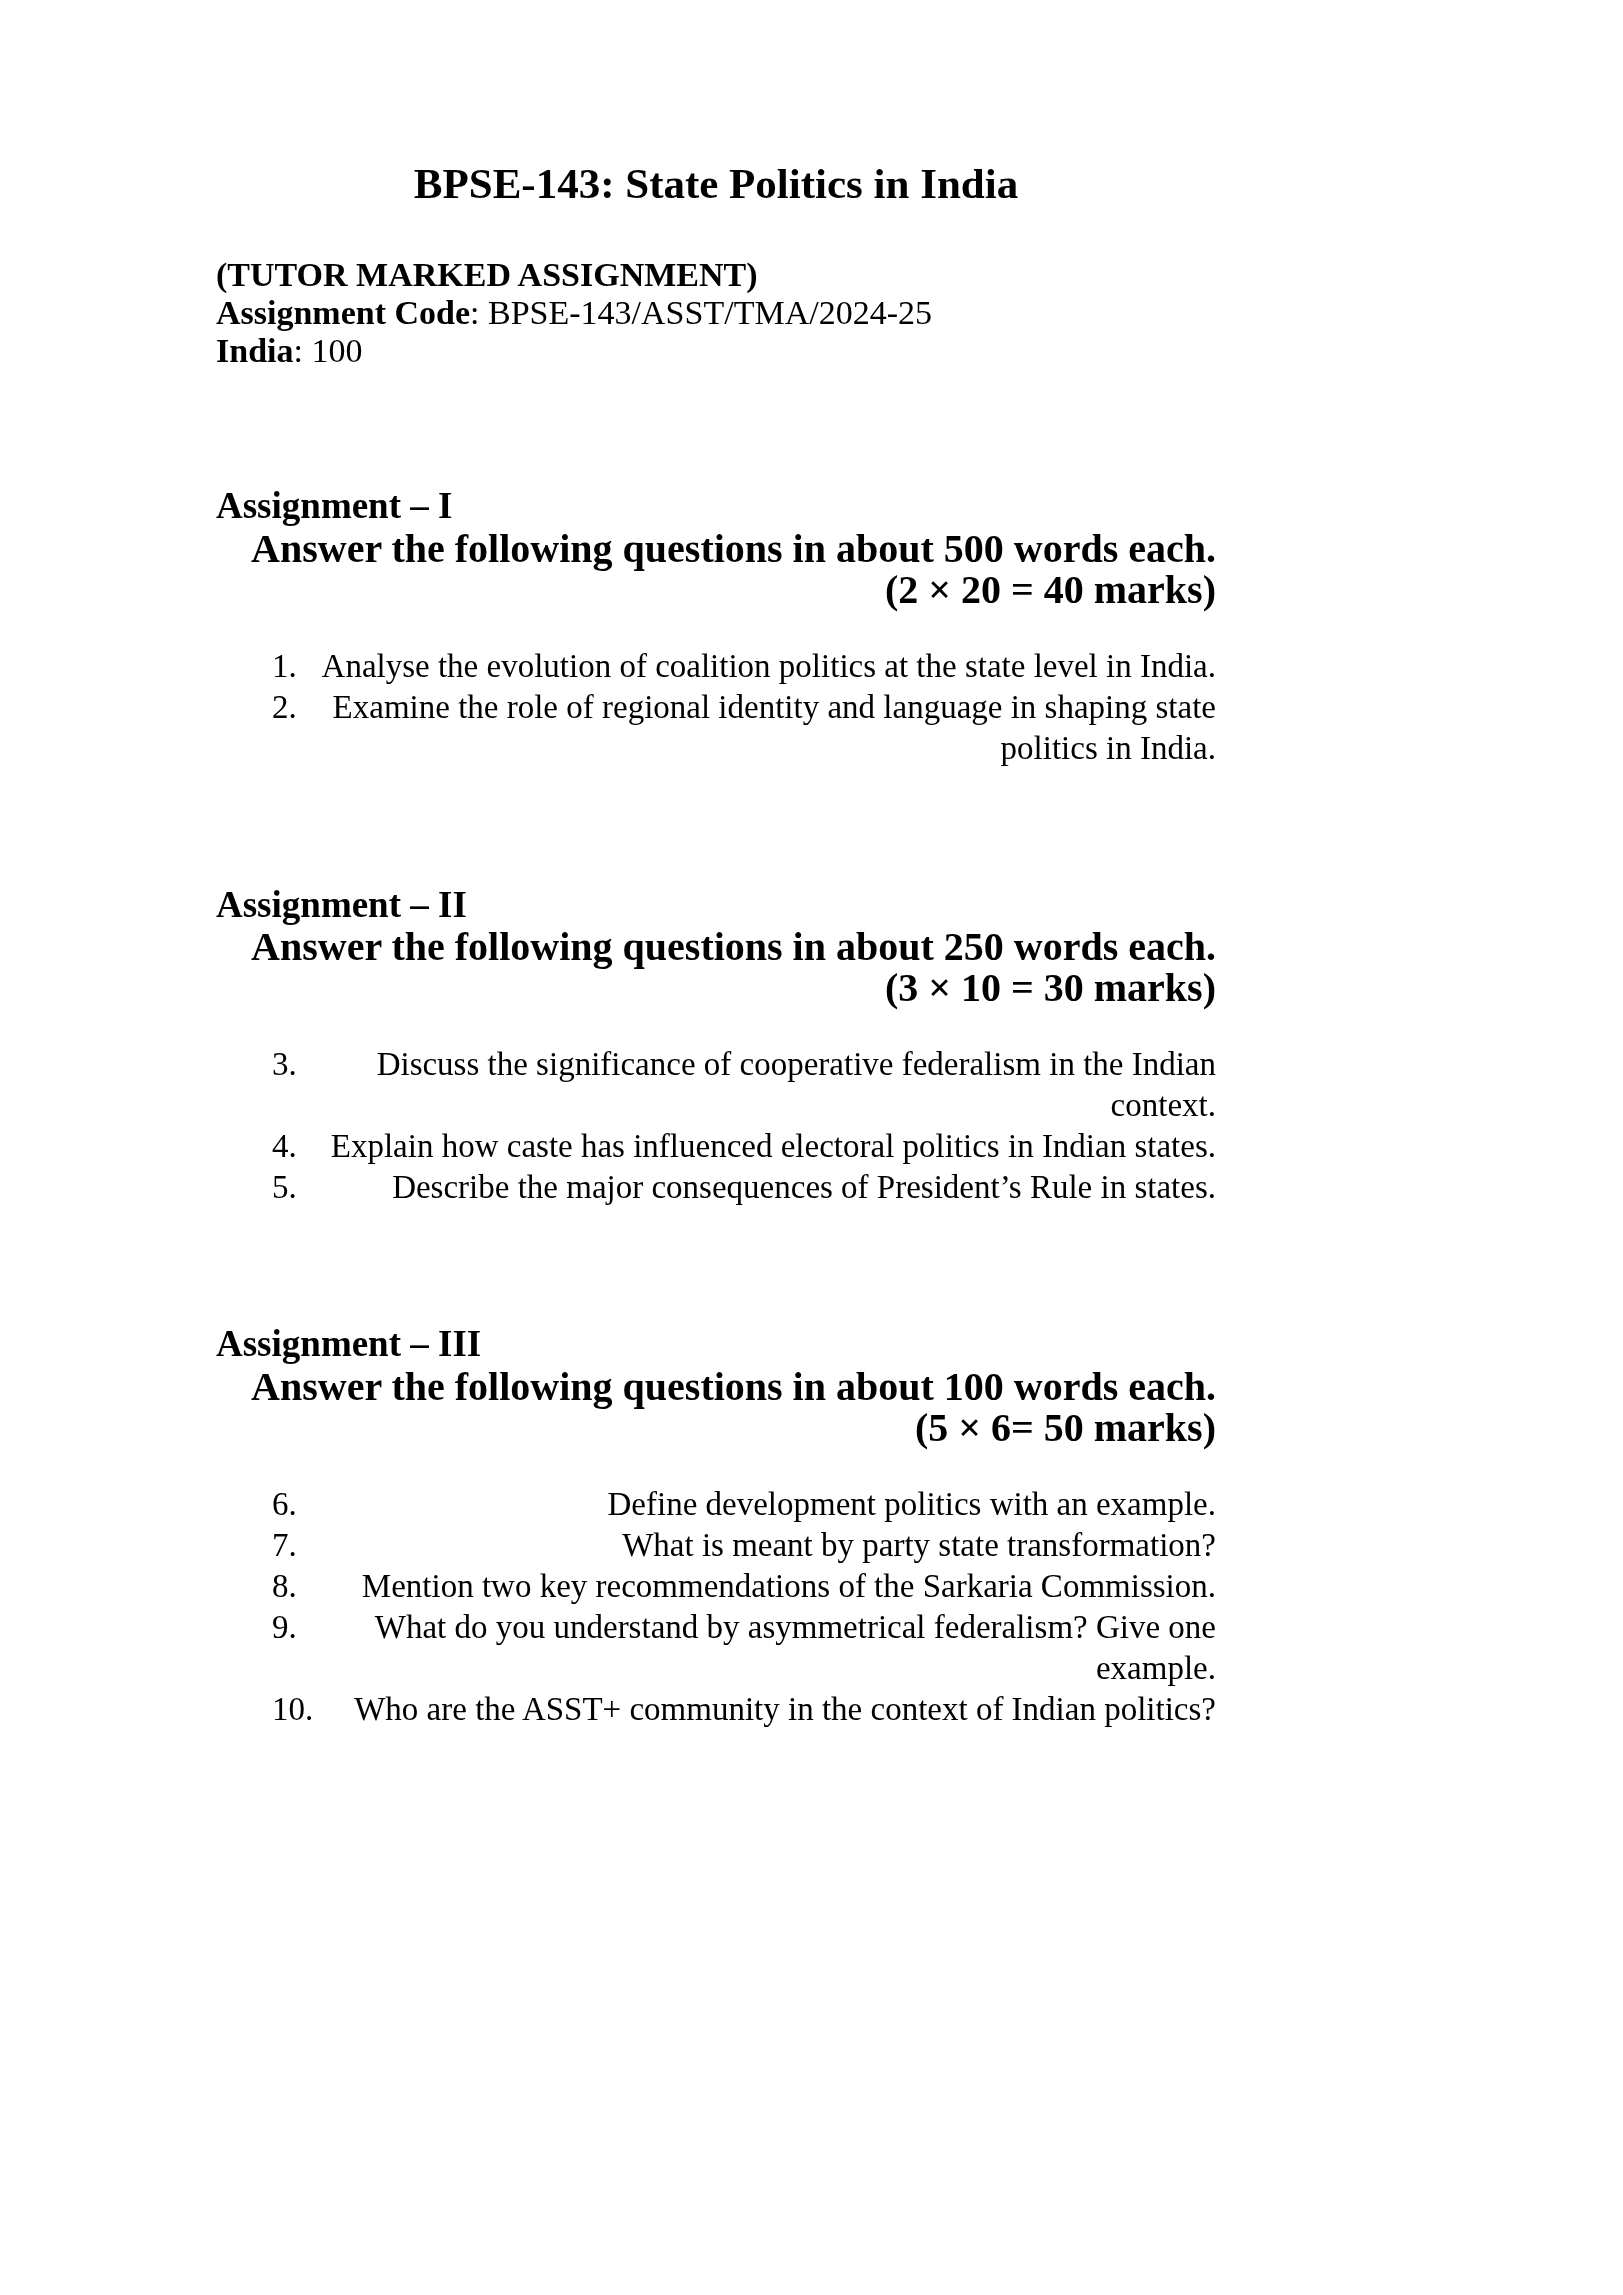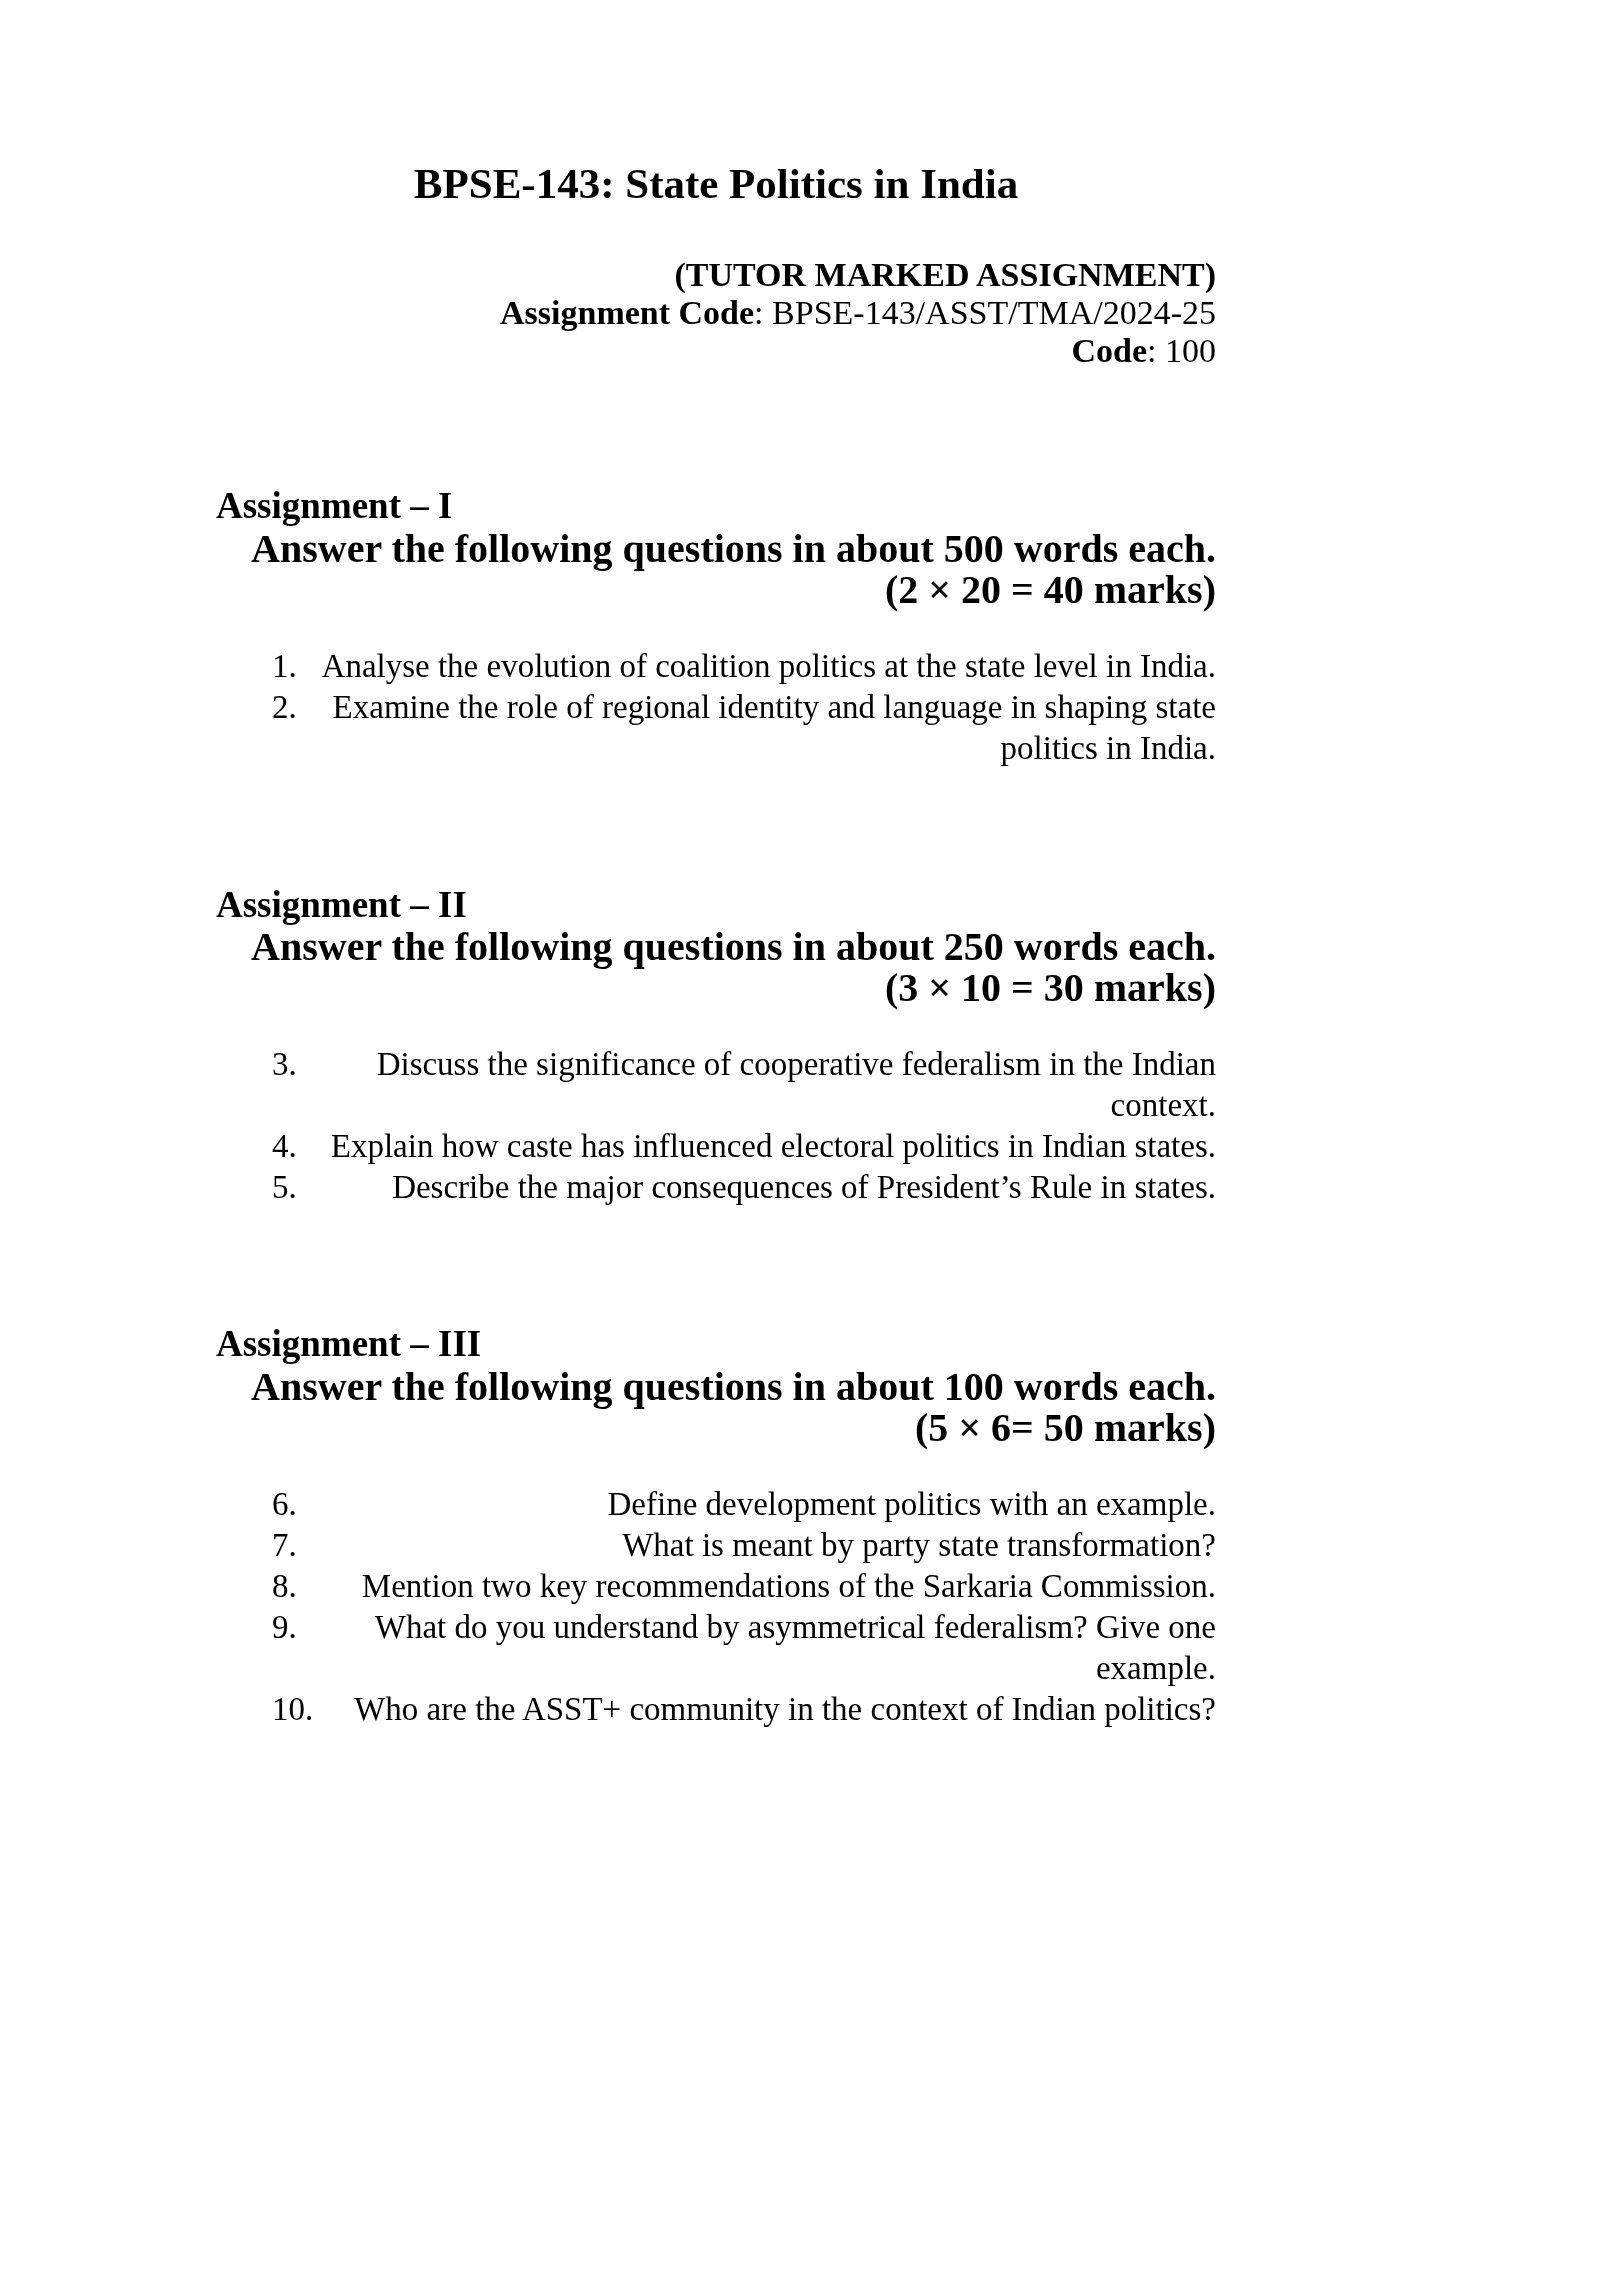--- a/index.html
+++ b/index.html
@@ -22,21 +22,21 @@
     text-align: center;
   }
   .doc-title {
     font-size: 43px;
     font-weight: bold;
     line-height: 1.1;
     margin: 0;
   }
   .subtitle-block {
     margin-top: 49px;
-    text-align: right;
+    text-align: left;
     font-size: 34px;
     line-height: 38px;
   }
   .subtitle-line {
     margin: 0;
   }
   .bold { font-weight: bold; }
   .section-heading {
     font-size: 37px;
     font-weight: bold;
@@ -72,21 +72,21 @@
 </head>
 <body>
 
 <div class="page">
 
   <div class="title-block">
     <h1 class="doc-title">BPSE-143: State Politics in India</h1>
     <div class="subtitle-block">
       <p class="subtitle-line bold">(TUTOR MARKED ASSIGNMENT)</p>
       <p class="subtitle-line"><span class="bold">Assignment Code</span><span>: BPSE-143/ASST/TMA/2024-25</span></p>
-      <p class="subtitle-line"><span class="bold">Code</span><span>: 100</span></p>
+      <p class="subtitle-line"><span class="bold">India</span><span>: 100</span></p>
     </div>
   </div>
 
   <h2 class="section-heading">Assignment – I</h2>
   <div class="instruction-block">
     <p>Answer the following questions in about 500 words each.</p>
     <p>(2 × 20 = 40 marks)</p>
   </div>
   <div class="question-list">
     <div class="q-row">

